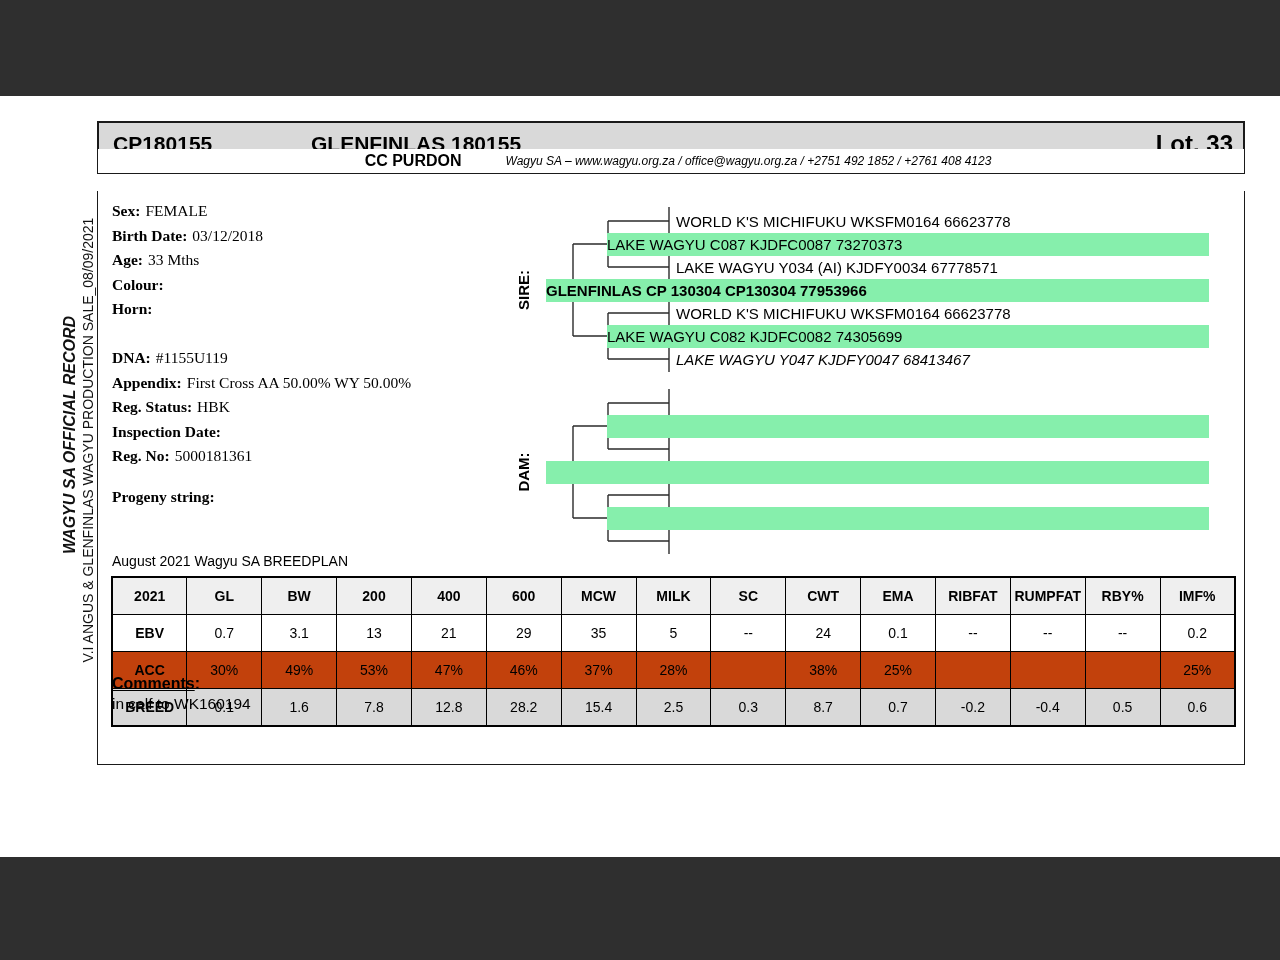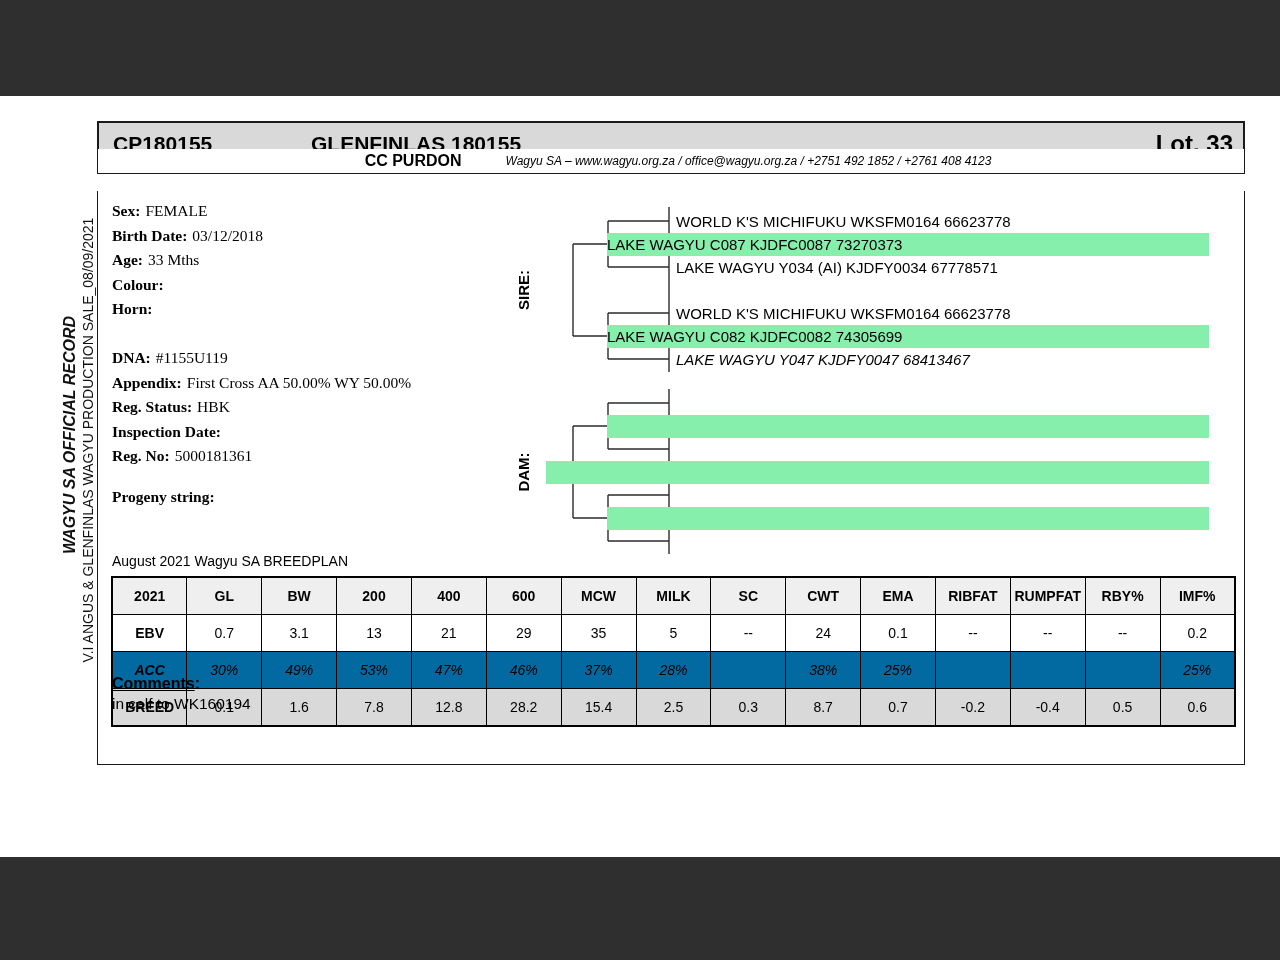--- a/index.html
+++ b/index.html
@@ -75,21 +75,21 @@
   .bp-caption { position:absolute; left:14px; top:362px; font-size:14px; }
   .ebv-table {
     position:absolute; left:13px; top:385px; width:1125px;
     border-collapse:collapse; table-layout:fixed;
     font-size:14px; text-align:center; border:2px solid #000;
   }
   .ebv-table td { border:1px solid #000; height:18px; padding:10px 1px; overflow:hidden; white-space:nowrap; }
   .hdr-row td { background:#efefef; font-weight:bold; }
   .ebv-row td { background:#fff; }
   .ebv-row td:first-child { font-weight:bold; }
-  .acc-row td { background:#0369a1; font-style:italic; }
+  .acc-row td { background:#c2410c; }
   .acc-row td:first-child { font-weight:bold; }
   .breed-row td { background:#d9d9d9; }
   .breed-row td:first-child { font-weight:bold; }
 
   
   .comments { position:absolute; left:14px; top:484px; }
   .c-head { font-size:16px; font-weight:bold; }
   .c-title { text-decoration:underline; }
   .c-body { font-size:15.5px; margin-top:2px; }
 </style>
@@ -134,20 +134,21 @@
         <div class="dfield"><span class="dlabel">Reg. No:</span><span class="dvalue">5000181361</span></div>
         <div class="dfield progeny-gap"><span class="dlabel">Progeny string:</span><span class="dvalue"></span></div>
       </div>
 
       <div class="ped-label sire-label">SIRE:</div>
       <div class="ped-label dam-label">DAM:</div>
 
       <div class="ped-row s-ggs1">WORLD K'S MICHIFUKU WKSFM0164 66623778</div>
       <div class="ped-row bar s-gs">LAKE WAGYU C087 KJDFC0087 73270373</div>
       <div class="ped-row s-ggd1">LAKE WAGYU Y034 (AI) KJDFY0034 67778571</div>
+      <div class="ped-row bar parent s-par">GLENFINLAS CP 130304 CP130304 77953966</div>
       <div class="ped-row s-ggs2">WORLD K'S MICHIFUKU WKSFM0164 66623778</div>
       <div class="ped-row bar s-gd">LAKE WAGYU C082 KJDFC0082 74305699</div>
       <div class="ped-row s-ggd2">LAKE WAGYU Y047 KJDFY0047 68413467</div>
 
       <div class="ped-row d-ggs1"></div>
       <div class="ped-row bar d-gs"></div>
       <div class="ped-row d-ggd1"></div>
       <div class="ped-row bar parent d-par"></div>
       <div class="ped-row d-ggs2"></div>
       <div class="ped-row bar d-gd"></div>

